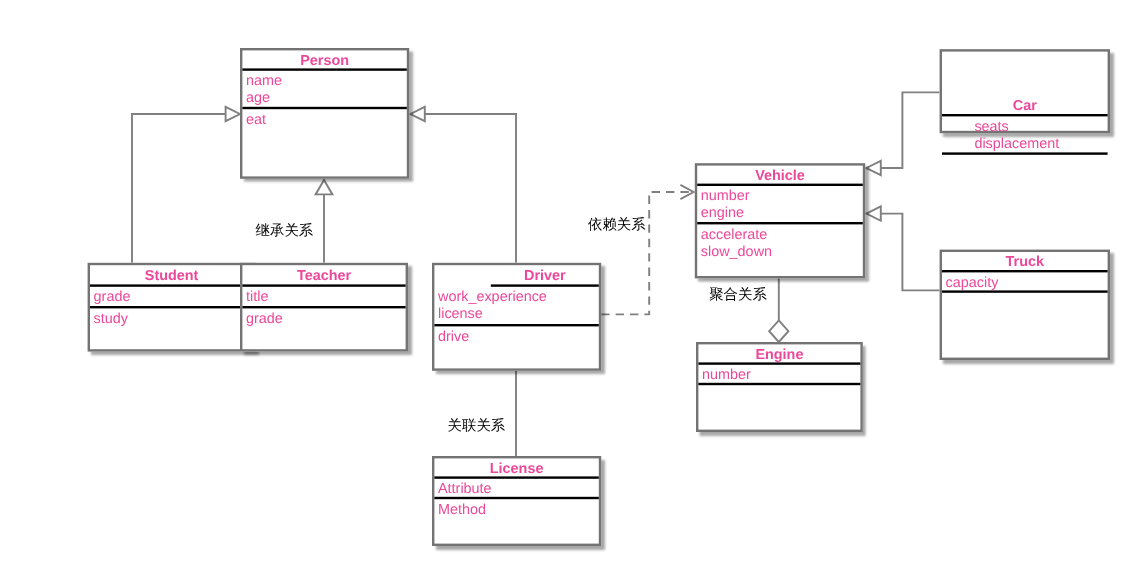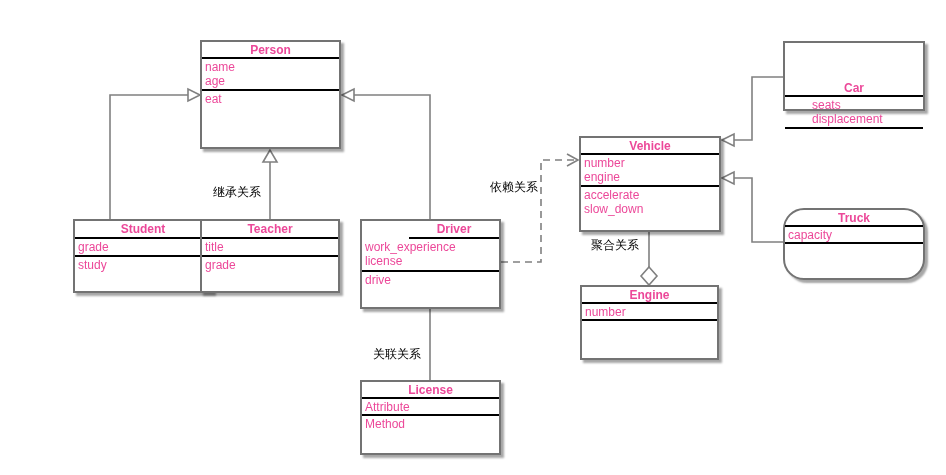--- a/index.html
+++ b/index.html
@@ -133,21 +133,21 @@
         <div class="uml-section uml-methods"></div>
       </div>
       <div class="uml-class" style="left: 783px; top: 41px; width: 142px; height: 70px;">
         <div class="uml-title" style="height: 15px; margin-top: 37px;">Car</div>
         <div class="uml-section" style="height: 32px; padding-left: 27px;">
           <div class="uml-row">seats</div>
           <div class="uml-row">displacement</div>
         </div>
         <div class="uml-section uml-methods"></div>
       </div>
-      <div class="uml-class" style="left: 783px; top: 208px; width: 142px; height: 72px; border-radius: 21px;">
+      <div class="uml-class" style="left: 783px; top: 208px; width: 142px; height: 92px;">
         <div class="uml-title" style="height: 15px;">Truck</div>
         <div class="uml-section" style="height: 17px;">
           <div class="uml-row">capacity</div>
         </div>
         <div class="uml-section uml-methods"></div>
       </div>
     </div>
 </div>
 
 </body></html>

